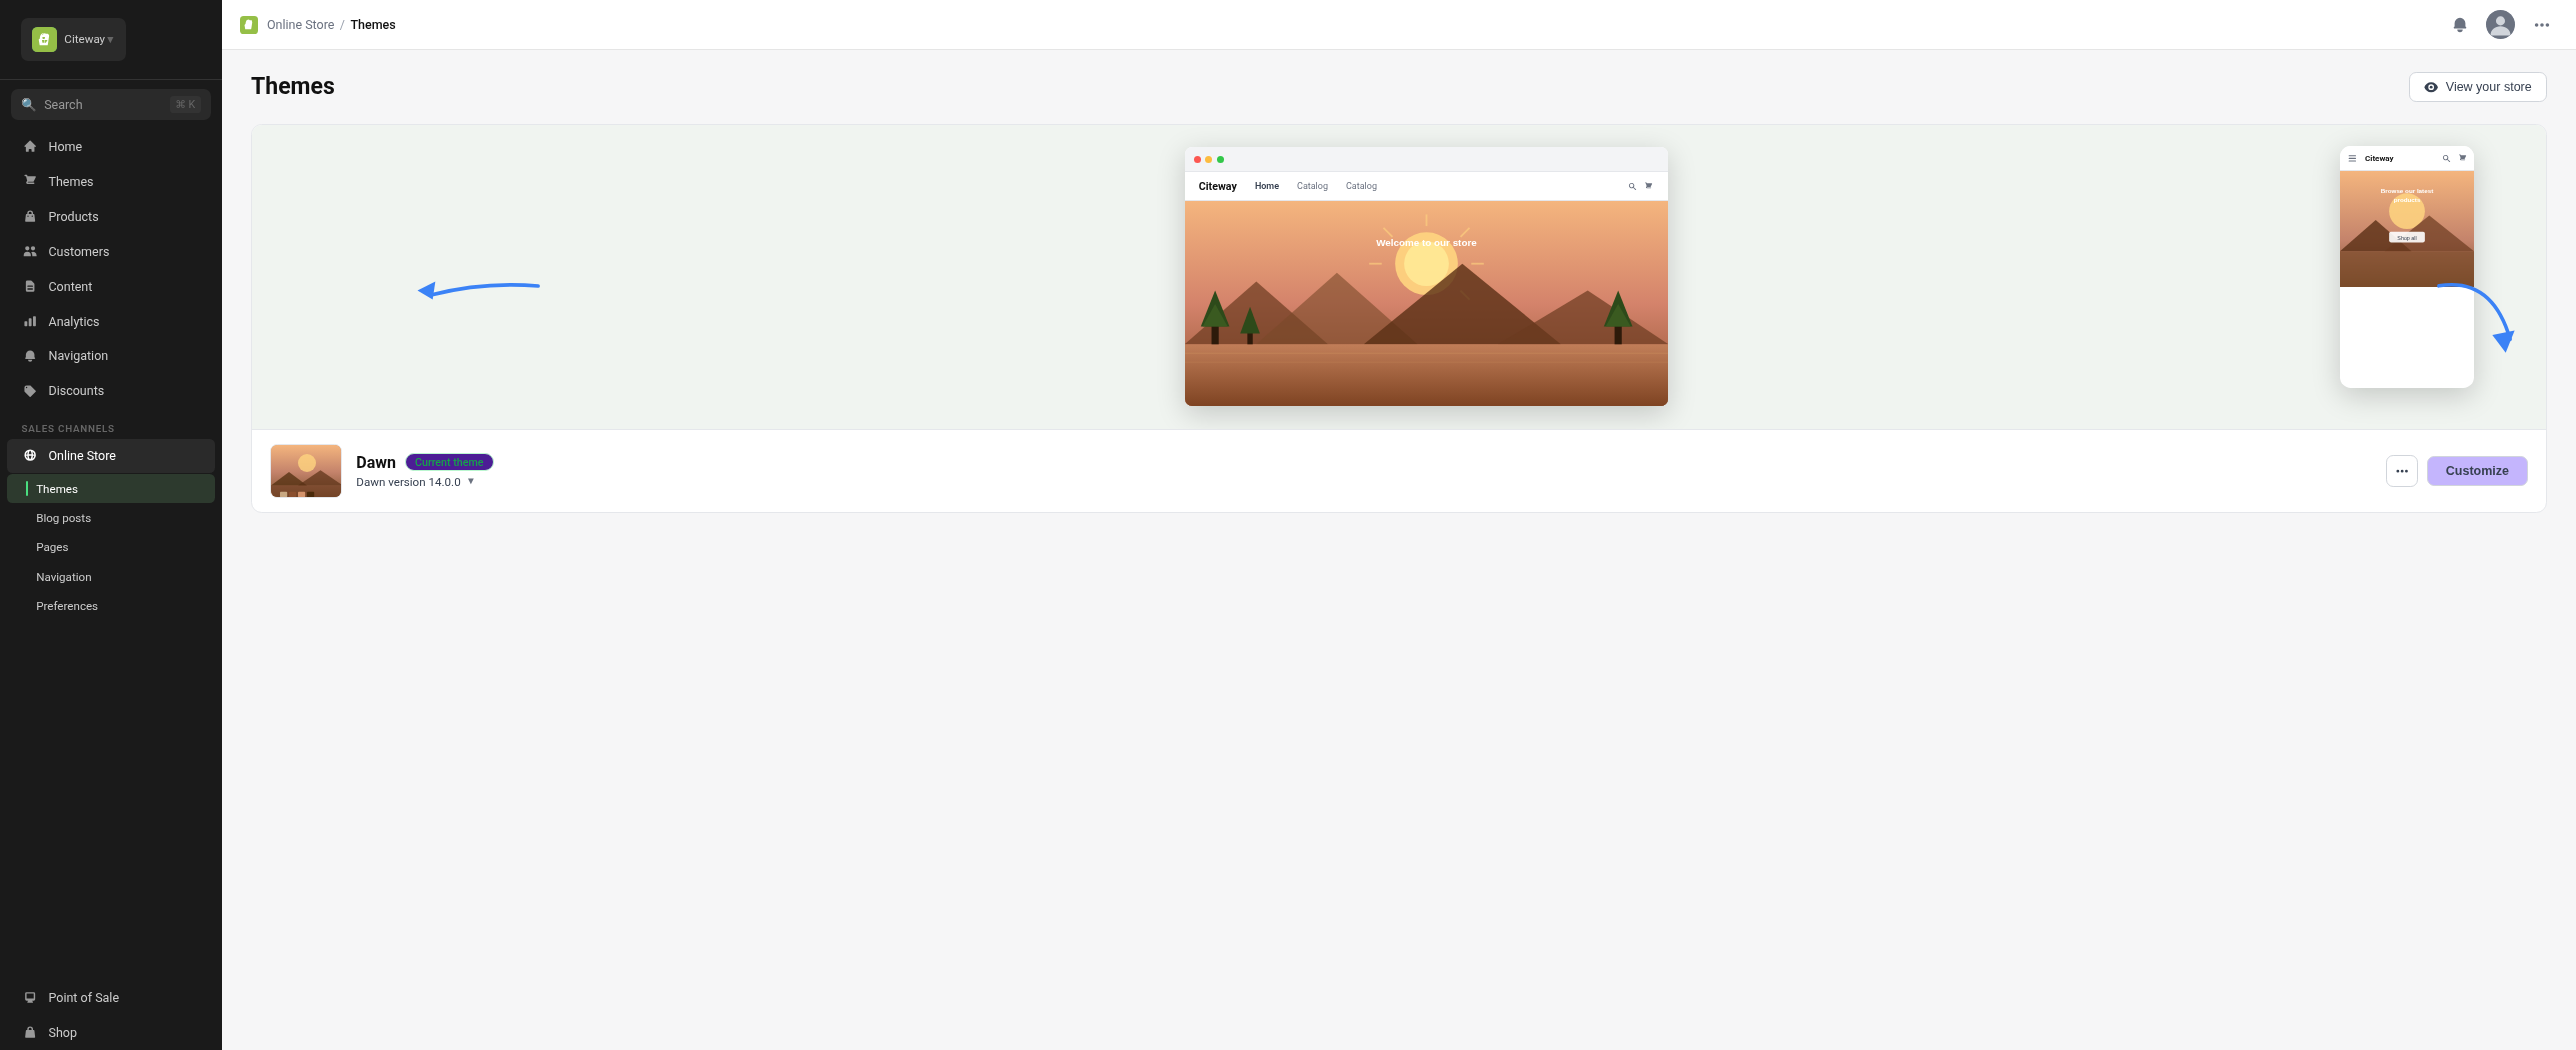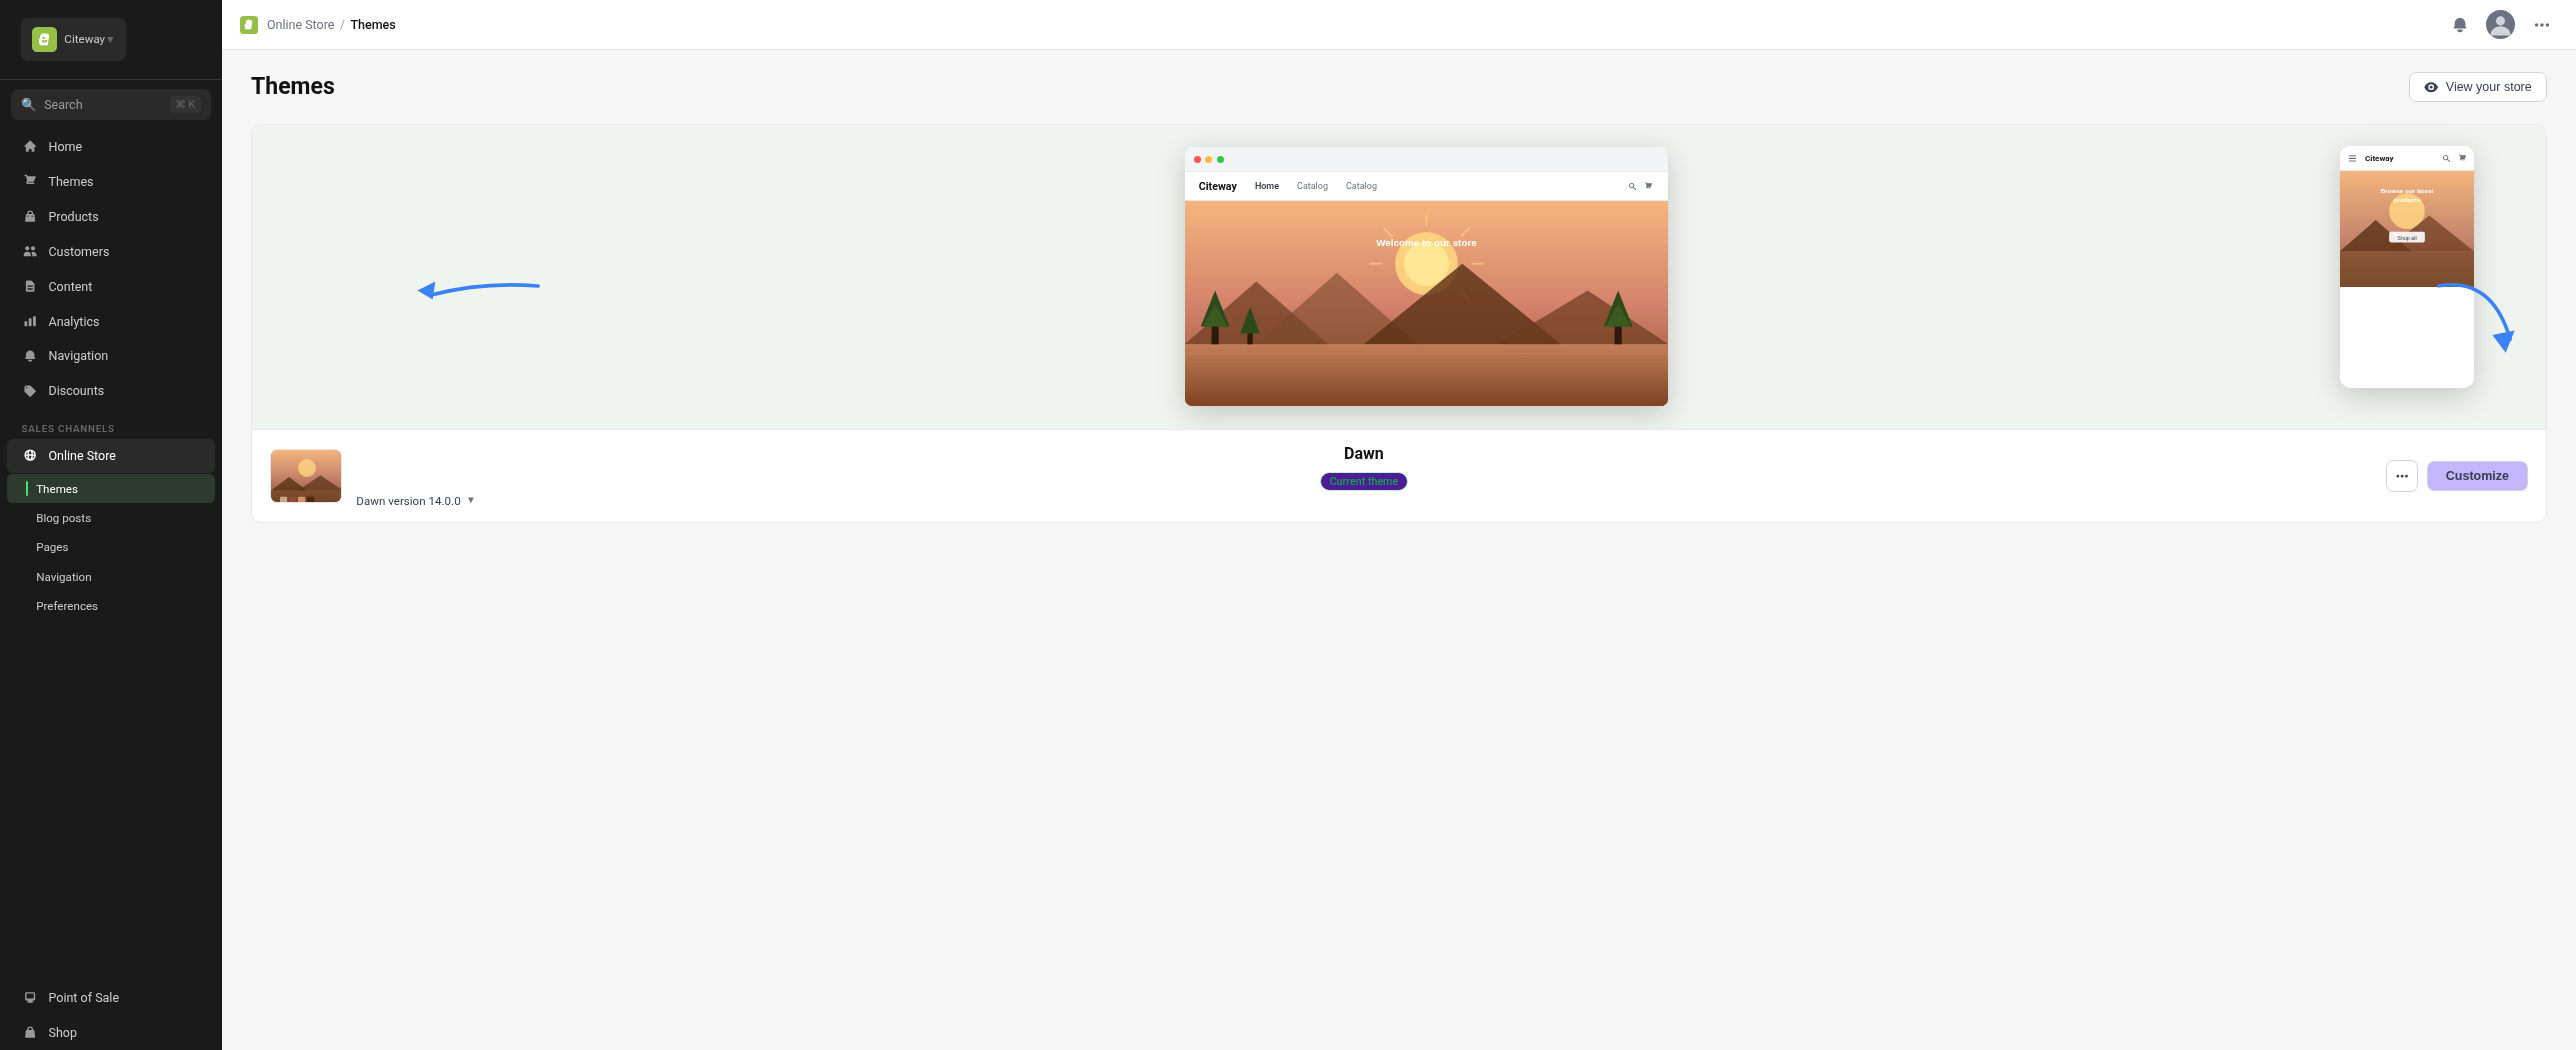--- a/index.html
+++ b/index.html
@@ -452,21 +452,20 @@
 
     .theme-info-content {
       flex: 1;
     }
 
     .theme-name-row {
       display: flex;
       align-items: center;
       gap: 9px;
       margin-bottom: 3.6px;
-      flex-direction: column;
     }
 
     .theme-name {
       font-size: 16px;
       font-weight: 700;
       color: #111;
     }
 
     .theme-badge {
       background: #4c1d95;

